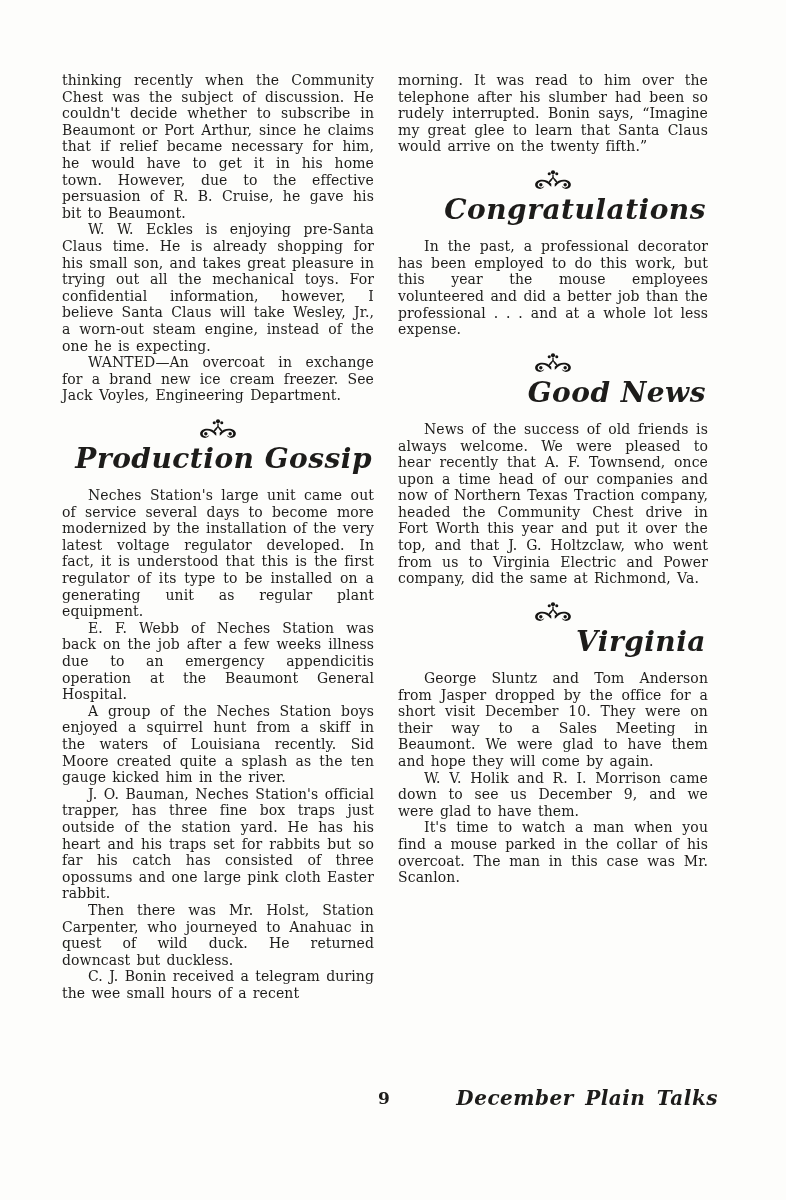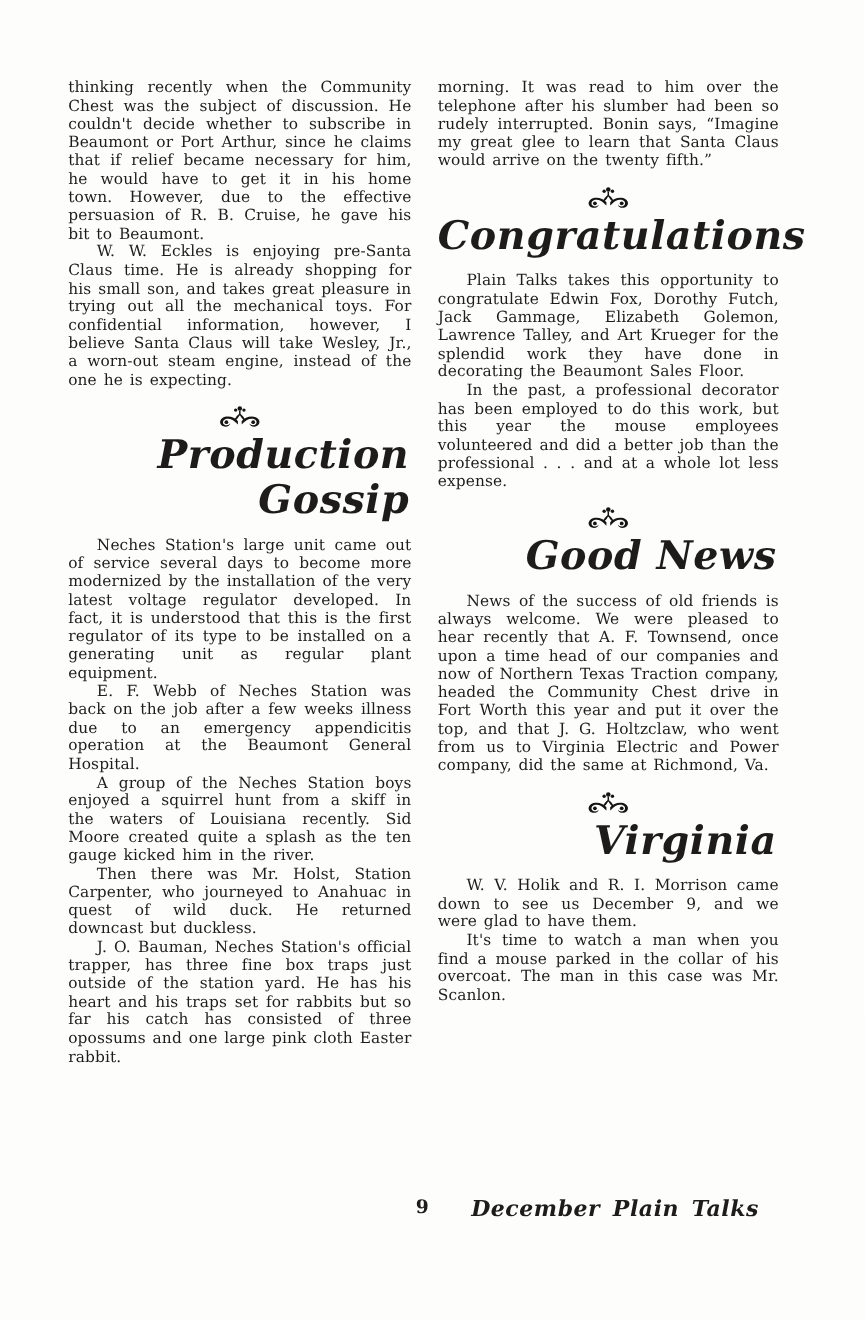--- a/index.html
+++ b/index.html
@@ -42,54 +42,55 @@
     display:block;
     margin:0 auto;
     width:40px;height:24px;
     color:#161513;
   }
   h2.script-heading{
     margin:2px 2px 12px 0;
     font-family:"DejaVu Serif", serif;
     font-style:italic;
     font-weight:600;
-    font-size:36px;
+    font-size:28px;
     line-height:1.15;
     text-align:right;
     letter-spacing:0.5px;
   }
   .footer{
     position:absolute;
     top:1086px;left:0;right:0;height:30px;
   }
   .page-number{
     position:absolute;
     left:378px;top:2px;
     font-weight:700;
     font-size:17px;
   }
   .footer-title{
     position:absolute;
-    right:96px;top:0;
+    right:68px;top:0;
     font-style:italic;
     font-weight:700;
     font-size:20px;
     letter-spacing:0.5px;
     word-spacing:0.2em;
   }
 </style>
 </head>
 <body>
 
 <div class="page">
   <div class="columns">
 
     <div class="col col-left">
       <p class="body-text noindent">thinking recently when the Community Chest was the subject of discussion. He couldn't decide whether to subscribe in Beaumont or Port Arthur, since he claims that if relief became necessary for him, he would have to get it in his home town. However, due to the effective persuasion of R. B. Cruise, he gave his bit to Beaumont.</p>
       <p class="body-text">W. W. Eckles is enjoying pre-Santa Claus time. He is already shopping for his small son, and takes great pleasure in trying out all the mechanical toys. For confidential information, however, I believe Santa Claus will take Wesley, Jr., a worn-out steam engine, instead of the one he is expecting.</p>
+      <p class="body-text">WANTED—An overcoat in exchange for a brand new ice cream freezer. See Jack Voyles, Engineering Department.</p>
 
       <div class="ornament-wrap">
         <svg class="fleuron" viewBox="0 0 46 28">
           <g fill="currentColor">
             <circle cx="23" cy="5" r="2.4"></circle>
             <circle cx="18.6" cy="6.8" r="1.8"></circle>
             <circle cx="27.4" cy="6.8" r="1.8"></circle>
             <path d="M22.2 7.5 h1.6 v5 h-1.6 z"></path>
             <path d="M23 10.5 C20 12.5 17.8 15.2 17.2 18.4 C20 16.8 22 14.4 23 11.8 C24 14.4 26 16.8 28.8 18.4 C28.2 15.2 26 12.5 23 10.5 Z"></path>
             <path d="M21 18.5 C17.5 13.5 9 12.2 4.6 15.2 C0.8 17.8 1.6 22.6 5.6 24 C9 25.2 12.4 23.6 12.8 20.8 C11.6 23 8.4 23.6 6.4 22 C4.4 20.4 5 17.4 7.6 16.4 C11.6 14.8 16.6 17 19.4 20.6 L21 22 Z"></path>
@@ -97,22 +98,23 @@
             <circle cx="8.8" cy="19.6" r="2"></circle>
             <circle cx="37.2" cy="19.6" r="2"></circle>
           </g>
         </svg>
       </div>
       <h2 class="script-heading">Production Gossip</h2>
 
       <p class="body-text">Neches Station's large unit came out of service several days to become more modernized by the installation of the very latest voltage regulator developed. In fact, it is understood that this is the first regulator of its type to be installed on a generating unit as regular plant equipment.</p>
       <p class="body-text">E. F. Webb of Neches Station was back on the job after a few weeks illness due to an emergency appendicitis operation at the Beaumont General Hospital.</p>
       <p class="body-text">A group of the Neches Station boys enjoyed a squirrel hunt from a skiff in the waters of Louisiana recently. Sid Moore created quite a splash as the ten gauge kicked him in the river.</p>
+      <p class="body-text">J. O. Bauman, Neches Station's official trapper, has three fine box traps just outside of the station yard. He has his heart and his traps set for rabbits but so far his catch has consisted of three opossums and one large pink cloth Easter rabbit.</p>
       <p class="body-text">Then there was Mr. Holst, Station Carpenter, who journeyed to Anahuac in quest of wild duck. He returned downcast but duckless.</p>
-      <p class="body-text">J. O. Bauman, Neches Station's official trapper, has three fine box traps just outside of the station yard. He has his heart and his traps set for rabbits but so far his catch has consisted of three opossums and one large pink cloth Easter rabbit.</p>
+      <p class="body-text">C. J. Bonin received a telegram during the wee small hours of a recent</p>
     </div>
 
     <div class="col col-right">
       <p class="body-text noindent">morning. It was read to him over the telephone after his slumber had been so rudely interrupted. Bonin says, “Imagine my great glee to learn that Santa Claus would arrive on the twenty fifth.”</p>
 
       <div class="ornament-wrap">
         <svg class="fleuron" viewBox="0 0 46 28">
           <g fill="currentColor">
             <circle cx="23" cy="5" r="2.4"></circle>
             <circle cx="18.6" cy="6.8" r="1.8"></circle>
@@ -121,21 +123,20 @@
             <path d="M23 10.5 C20 12.5 17.8 15.2 17.2 18.4 C20 16.8 22 14.4 23 11.8 C24 14.4 26 16.8 28.8 18.4 C28.2 15.2 26 12.5 23 10.5 Z"></path>
             <path d="M21 18.5 C17.5 13.5 9 12.2 4.6 15.2 C0.8 17.8 1.6 22.6 5.6 24 C9 25.2 12.4 23.6 12.8 20.8 C11.6 23 8.4 23.6 6.4 22 C4.4 20.4 5 17.4 7.6 16.4 C11.6 14.8 16.6 17 19.4 20.6 L21 22 Z"></path>
             <path d="M25 18.5 C28.5 13.5 37 12.2 41.4 15.2 C45.2 17.8 44.4 22.6 40.4 24 C37 25.2 33.6 23.6 33.2 20.8 C34.4 23 37.6 23.6 39.6 22 C41.6 20.4 41 17.4 38.4 16.4 C34.4 14.8 29.4 17 26.6 20.6 L25 22 Z"></path>
             <circle cx="8.8" cy="19.6" r="2"></circle>
             <circle cx="37.2" cy="19.6" r="2"></circle>
           </g>
         </svg>
       </div>
       <h2 class="script-heading">Congratulations</h2>
 
-      <p class="body-text">Plain Talks takes this opportunity to congratulate Edwin Fox, Dorothy Futch, Jack Gammage, Elizabeth Golemon, Lawrence Talley, and Art Krueger for the splendid work they have done in decorating the Beaumont Sales Floor.</p>
       <p class="body-text">In the past, a professional decorator has been employed to do this work, but this year the mouse employees volunteered and did a better job than the professional . . . and at a whole lot less expense.</p>
 
       <div class="ornament-wrap">
         <svg class="fleuron" viewBox="0 0 46 28">
           <g fill="currentColor">
             <circle cx="23" cy="5" r="2.4"></circle>
             <circle cx="18.6" cy="6.8" r="1.8"></circle>
             <circle cx="27.4" cy="6.8" r="1.8"></circle>
             <path d="M22.2 7.5 h1.6 v5 h-1.6 z"></path>
             <path d="M23 10.5 C20 12.5 17.8 15.2 17.2 18.4 C20 16.8 22 14.4 23 11.8 C24 14.4 26 16.8 28.8 18.4 C28.2 15.2 26 12.5 23 10.5 Z"></path>
@@ -160,20 +161,21 @@
             <path d="M23 10.5 C20 12.5 17.8 15.2 17.2 18.4 C20 16.8 22 14.4 23 11.8 C24 14.4 26 16.8 28.8 18.4 C28.2 15.2 26 12.5 23 10.5 Z"></path>
             <path d="M21 18.5 C17.5 13.5 9 12.2 4.6 15.2 C0.8 17.8 1.6 22.6 5.6 24 C9 25.2 12.4 23.6 12.8 20.8 C11.6 23 8.4 23.6 6.4 22 C4.4 20.4 5 17.4 7.6 16.4 C11.6 14.8 16.6 17 19.4 20.6 L21 22 Z"></path>
             <path d="M25 18.5 C28.5 13.5 37 12.2 41.4 15.2 C45.2 17.8 44.4 22.6 40.4 24 C37 25.2 33.6 23.6 33.2 20.8 C34.4 23 37.6 23.6 39.6 22 C41.6 20.4 41 17.4 38.4 16.4 C34.4 14.8 29.4 17 26.6 20.6 L25 22 Z"></path>
             <circle cx="8.8" cy="19.6" r="2"></circle>
             <circle cx="37.2" cy="19.6" r="2"></circle>
           </g>
         </svg>
       </div>
       <h2 class="script-heading">Virginia</h2>
 
+      <p class="body-text">George Sluntz and Tom Anderson from Jasper dropped by the office for a short visit December 10. They were on their way to a Sales Meeting in Beaumont. We were glad to have them and hope they will come by again.</p>
       <p class="body-text">W. V. Holik and R. I. Morrison came down to see us December 9, and we were glad to have them.</p>
       <p class="body-text">It's time to watch a man when you find a mouse parked in the collar of his overcoat. The man in this case was Mr. Scanlon.</p>
     </div>
   </div>
 
   <div class="footer">
     <span class="page-number">9</span>
     <span class="footer-title">December Plain Talks</span>
   </div>
 </div>

